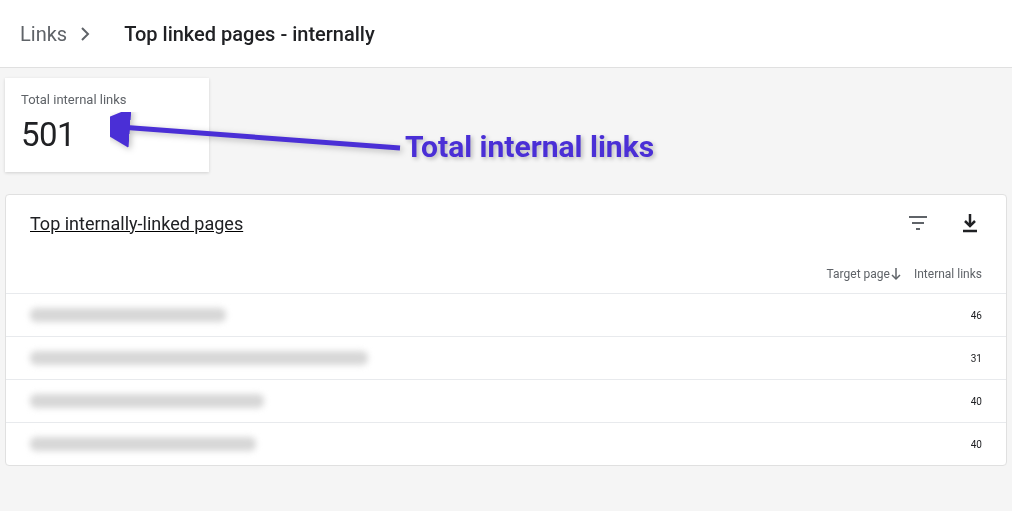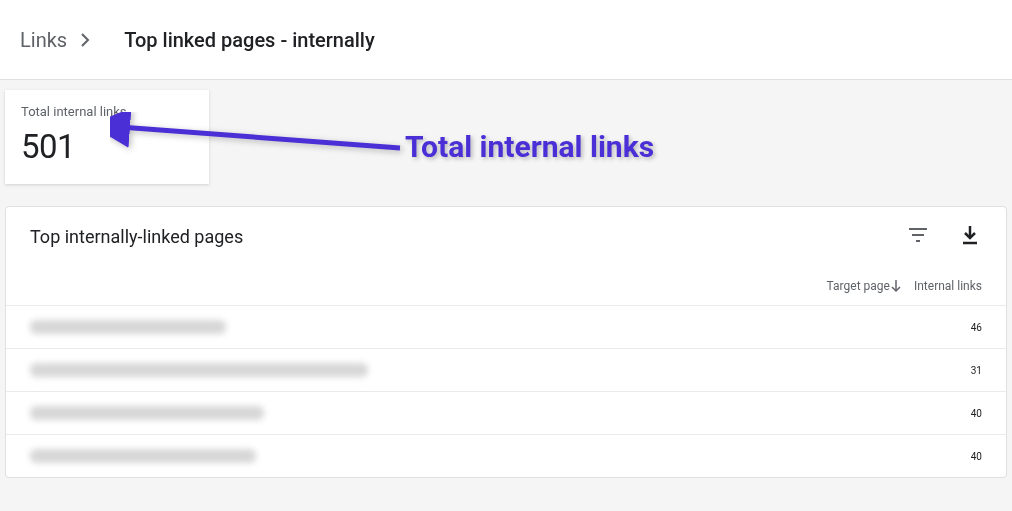--- a/index.html
+++ b/index.html
@@ -10,21 +10,21 @@
     body {
       font-family: Roboto, Arial, sans-serif;
       background: #f5f5f5;
       width: 1012px;
       height: 511px;
       overflow: hidden;
       position: relative;
     }
     .header {
       background: #fff;
-      height: 80px;
+      height: 68px;
       display: flex;
       align-items: center;
       padding: 8px 20px;
       border-bottom: 1px solid #e0e0e0;
     }
     .breadcrumb {
       display: flex;
       align-items: center;
       gap: 14px;
     }
@@ -66,23 +66,24 @@
       letter-spacing: -0.5px;
     }
     .panel {
       background: #fff;
       border: 1px solid #e0e0e0;
       border-radius: 4px;
       overflow: hidden;
     }
     .panel-header {
       display: flex;
-      align-items: flex-end;
+      align-items: center;
       justify-content: space-between;
       padding: 16px 24px 20px 24px;
+      text-decoration: underline;
     }
     .panel-title {
       font-size: 18px;
       color: #202124;
       font-weight: 400;
     }
     .panel-actions {
       display: flex;
       gap: 28px;
       align-items: center;

